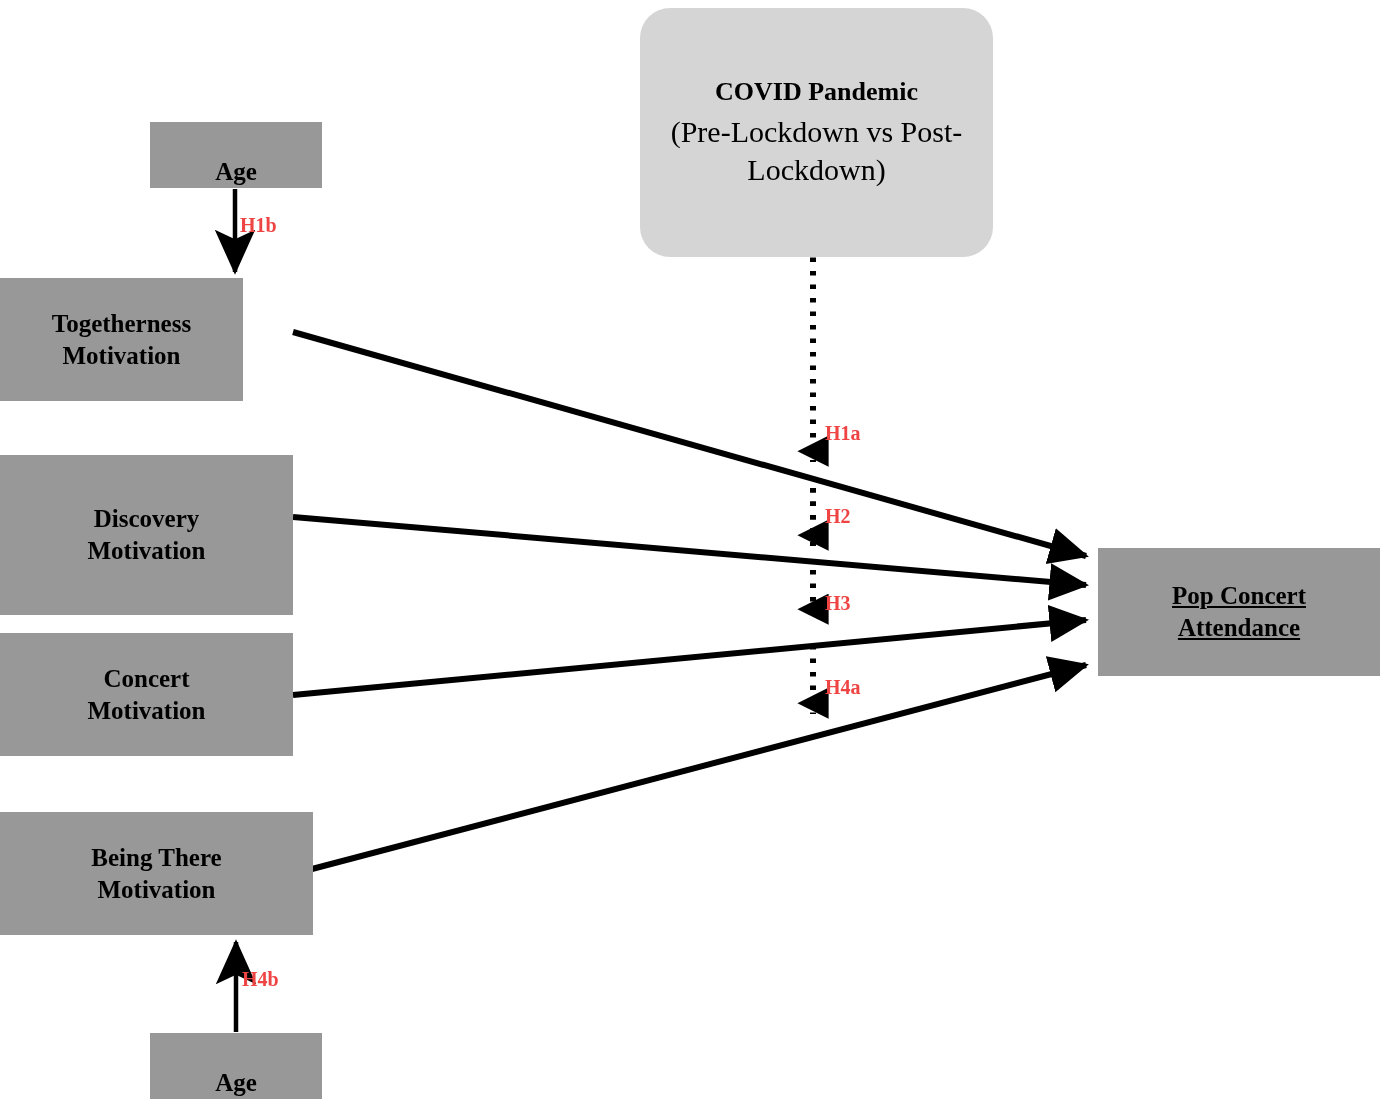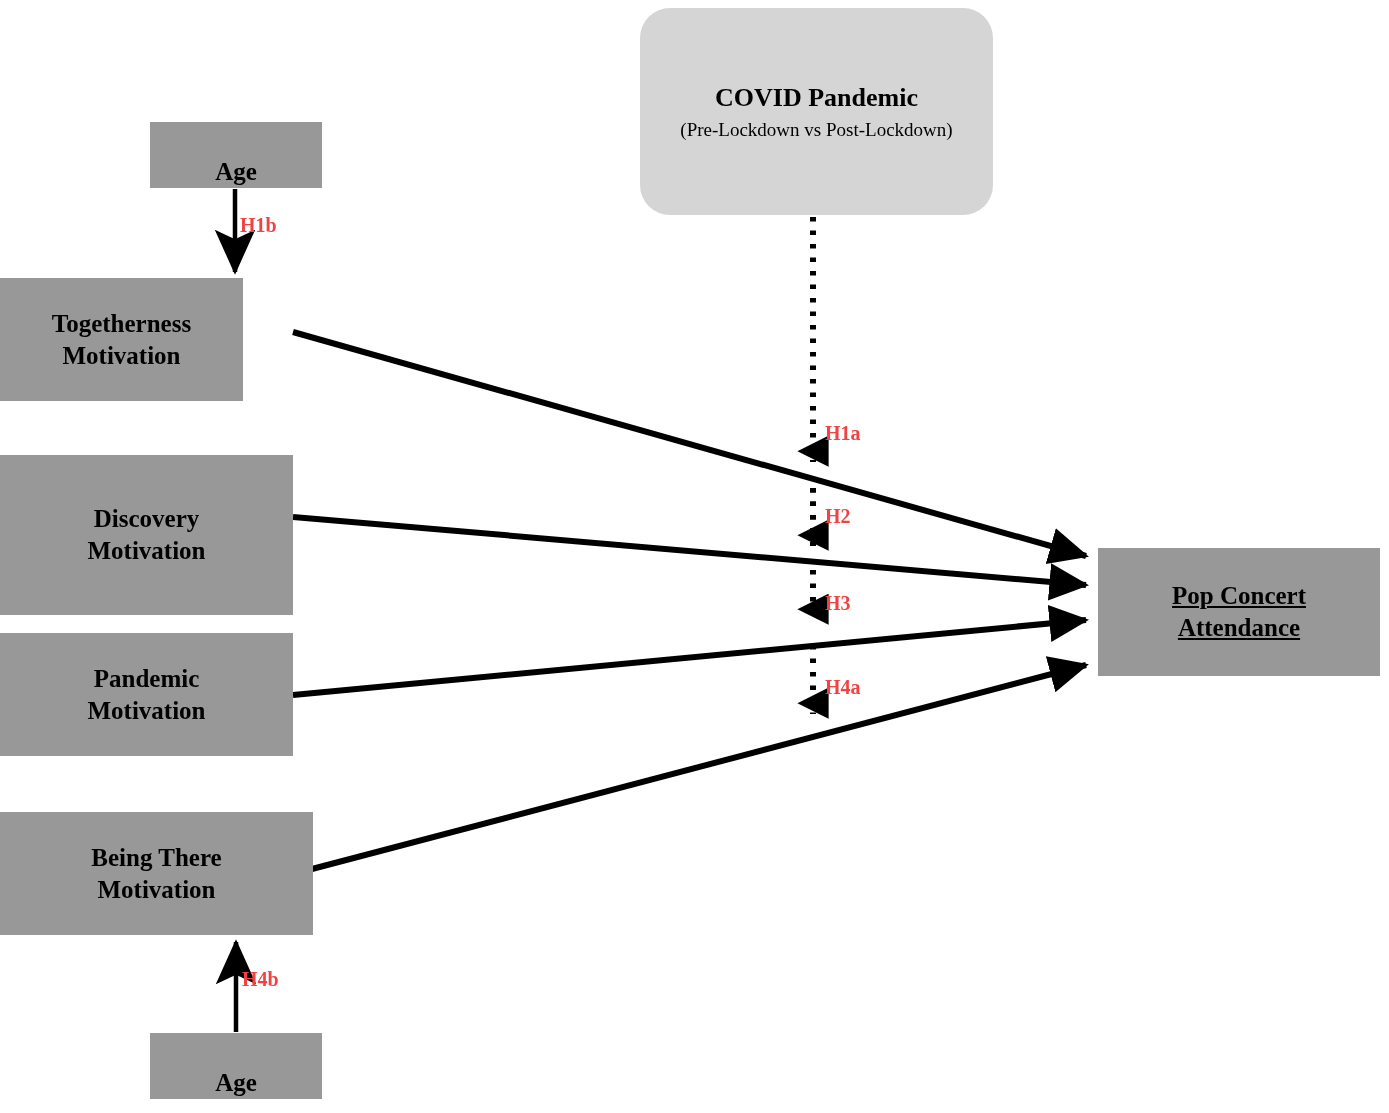--- a/index.html
+++ b/index.html
@@ -44,21 +44,21 @@
     border-radius: 30px;
     font-weight: normal;
   }
   .node-light .covid-title {
     font-weight: bold;
     font-size: 26px;
     display: block;
   }
   .node-light .covid-sub {
     font-weight: normal;
-    font-size: 19px;
+    font-size: 30px;
     display: block;
     margin-top: 4px;
   }
   .node-age {
     font-size: 25px;
     align-items: flex-end;
   }
   .edge-label {
     position: absolute;
     color: #ef4444;
@@ -115,37 +115,37 @@
 
   <div class="node node-gray" style="left:0px; top:455px; width:293px; height:160px;">
     <span>
       <span>Discovery</span><br>
       <span>Motivation</span>
     </span>
   </div>
 
   <div class="node node-gray" style="left:0px; top:633px; width:293px; height:123px;">
     <span>
-      <span>Pandemic</span><br>
+      <span>Concert</span><br>
       <span>Motivation</span>
     </span>
   </div>
 
   <div class="node node-gray" style="left:0px; top:812px; width:313px; height:123px;">
     <span>
       <span>Being There</span><br>
       <span>Motivation</span>
     </span>
   </div>
 
   <div class="node node-gray node-age" style="left:150px; top:1033px; width:172px; height:66px;">
     <span>Age</span>
   </div>
 
-  <div class="node node-light" style="left:640px; top:8px; width:353px; height:207px;">
+  <div class="node node-light" style="left:640px; top:8px; width:353px; height:249px;">
     <span>
       <span class="covid-title">COVID Pandemic</span>
       <span class="covid-sub">(Pre-Lockdown vs Post-Lockdown)</span>
     </span>
   </div>
 
   <div class="node node-gray" style="left:1098px; top:548px; width:282px; height:128px;text-decoration:underline;">
     <span>
       <span>Pop Concert</span><br>
       <span>Attendance</span>

